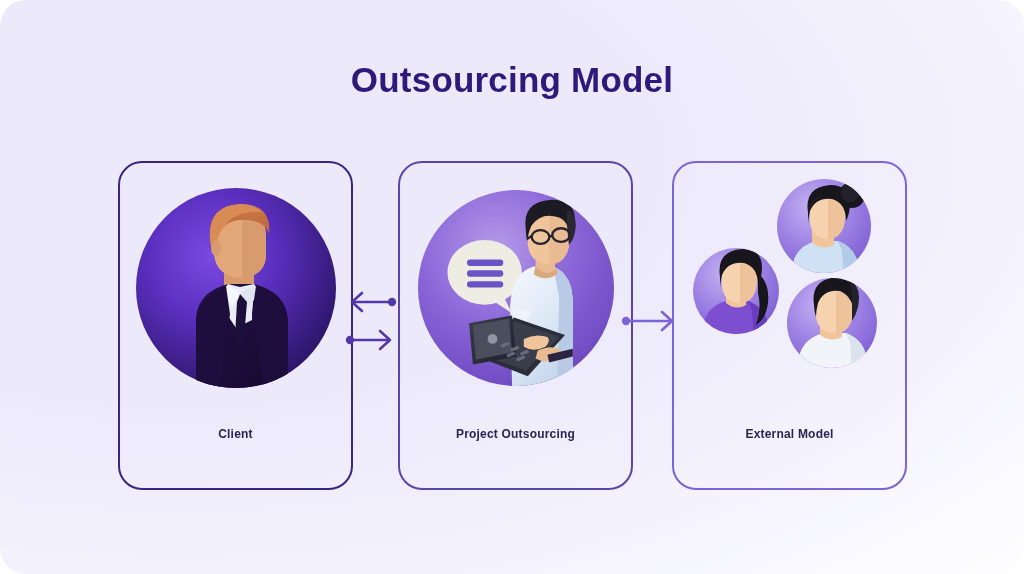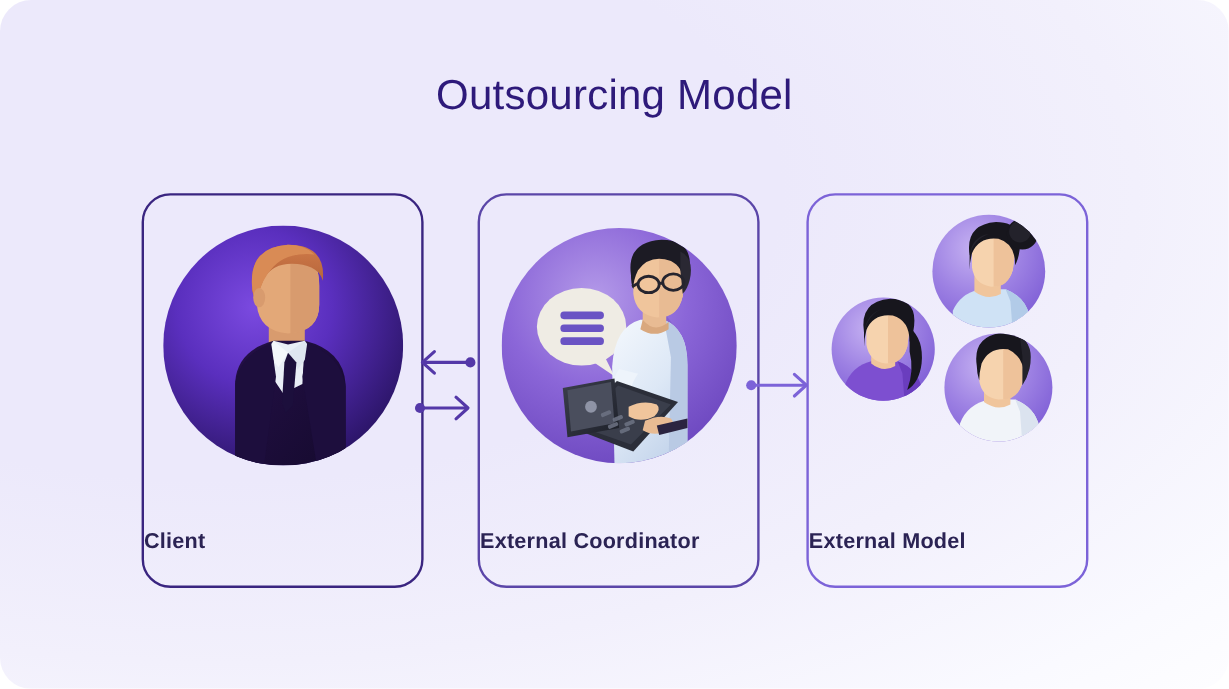--- a/index.html
+++ b/index.html
@@ -26,21 +26,21 @@
   }
 
   
   .title {
     position: absolute;
     top: 60px;
     left: 0;
     width: 1024px;
     text-align: center;
     font-size: 35px;
-    font-weight: normal;
+    font-weight: bold;
     letter-spacing: 0.2px;
     color: #2e1a7a;
   }
 
   
   .card {
     position: absolute;
     top: 161px;
     width: 235px;
     height: 329px;
@@ -49,22 +49,23 @@
     background: transparent;
   }
   .card-client       { left: 118px;  border: 2px solid #3a2580; }
   .card-coordinator  { left: 398px;  border: 2px solid #5b46a8; }
   .card-external     { left: 672px;  border: 2px solid #7c63d8; }
 
   .card-label {
     position: absolute;
     left: 0;
     width: 100%;
-    top: 278px;
-    font-size: 18px;
+    top: 264px;
+    text-align: center;
+    font-size: 12px;
     font-weight: bold;
     color: #2b2354;
     letter-spacing: 0.2px;
   }
 
   .art-wrap {
     position: absolute;
     left: 0;
     top: 0;
     width: 100%;
@@ -232,21 +233,21 @@
             </g>
           </g>
 
           <path d="M108 152 Q120 146 132 150 Q136 154 130 160 Q118 166 108 160 Z" fill="#f0c59c"></path>
           <path d="M122 164 Q134 158 144 162 Q148 166 142 172 Q130 178 120 172 Z" fill="#e8bb93"></path>
 
           <path d="M132 168 L158 162 L158 170 L134 176 Z" fill="#2b2440"></path>
         </g>
       </svg>
     </div>
-    <div class="card-label">External Coordinator</div>
+    <div class="card-label">Project Outsourcing</div>
   </div>
 
   <div class="connector conn-right">
     <svg width="70" height="42" viewBox="0 0 70 42">
       <g>
         <line x1="12" y1="21" x2="58" y2="21" stroke="#7c63d8" stroke-width="2.6"></line>
         <polyline points="48,12 58,21 48,30" fill="none" stroke="#7c63d8" stroke-width="2.6" stroke-linecap="round" stroke-linejoin="round"></polyline>
         <circle cx="12" cy="21" r="4.2" fill="#7c63d8"></circle>
       </g>
     </svg>

